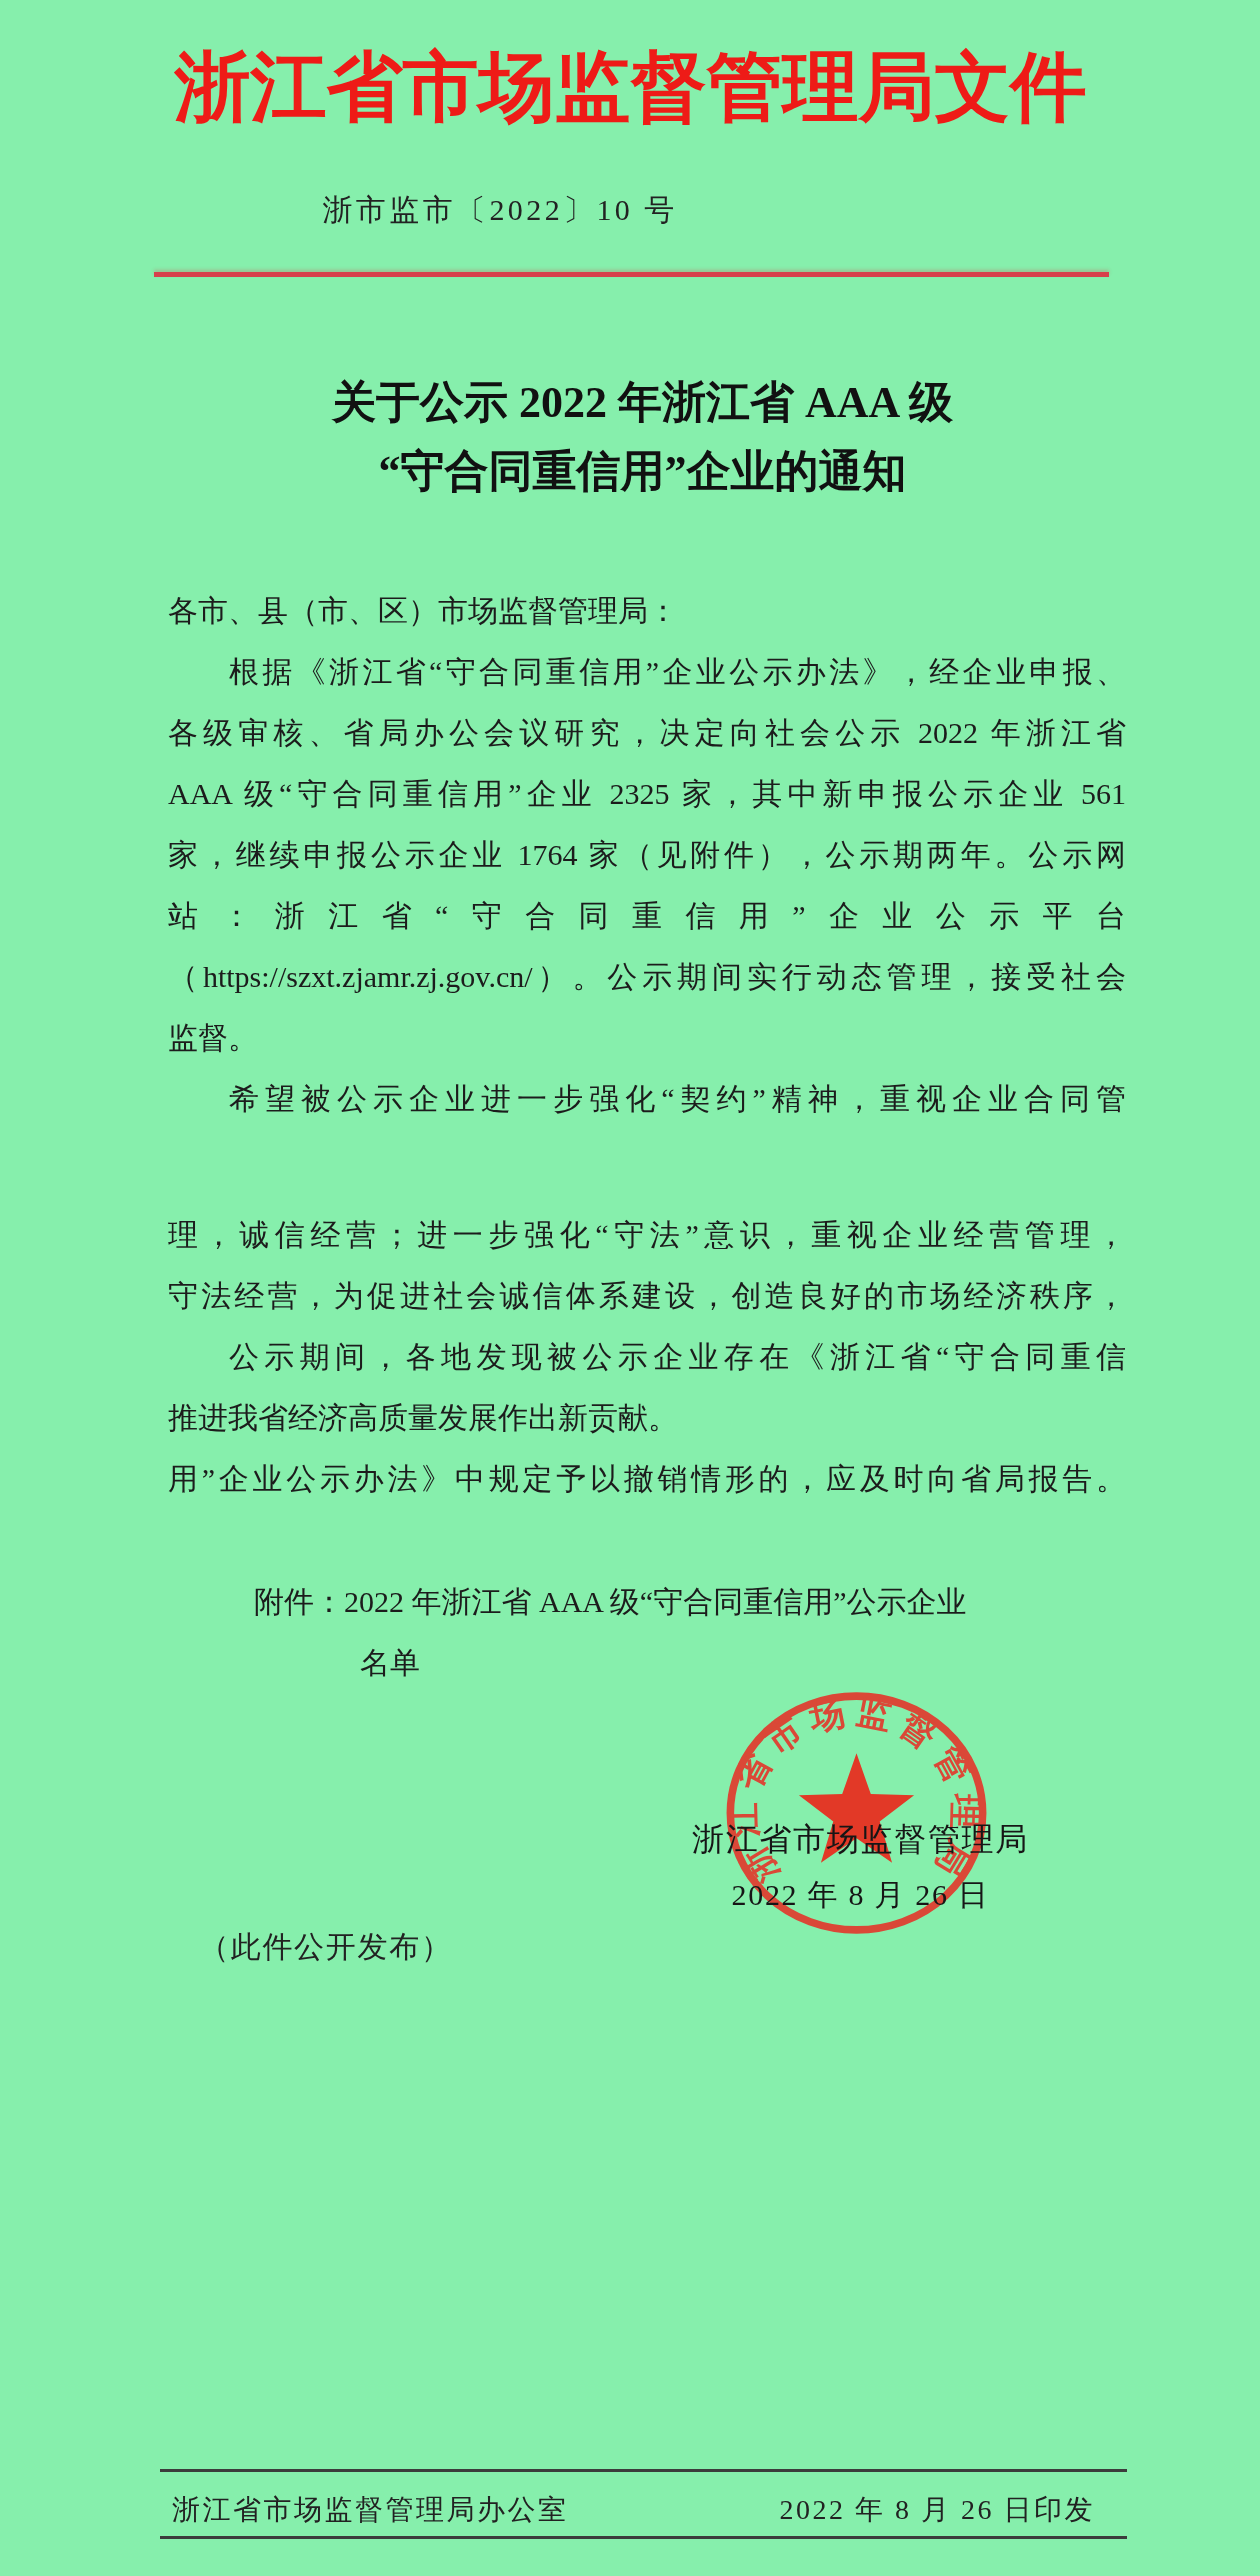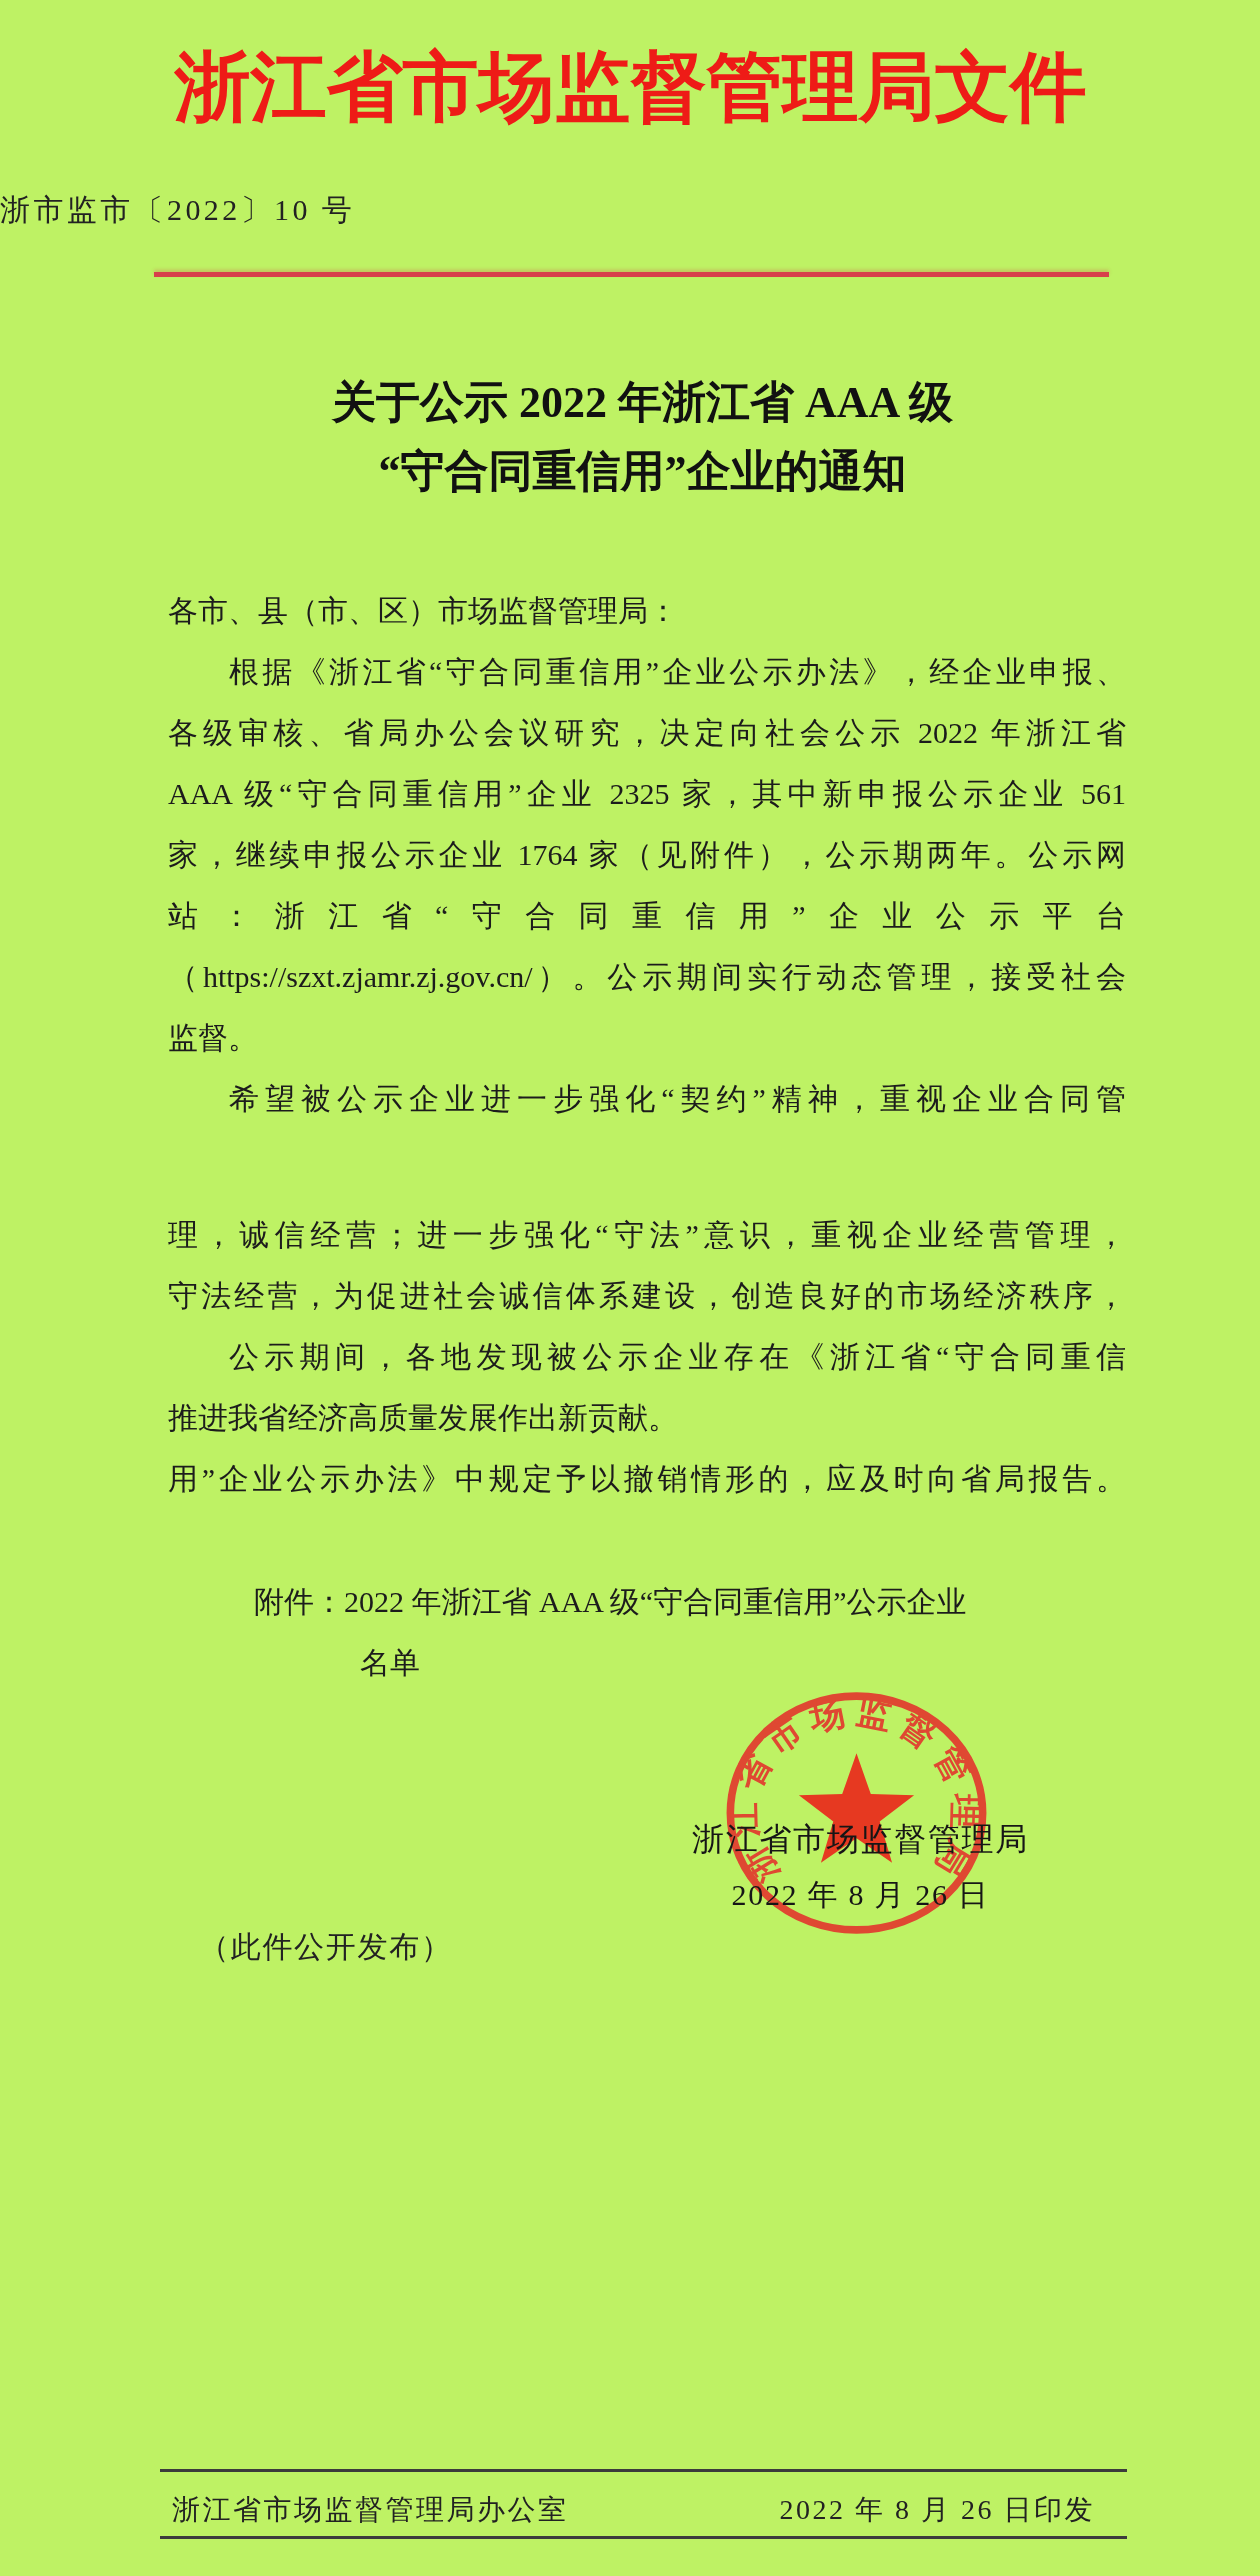--- a/index.html
+++ b/index.html
@@ -1,25 +1,25 @@
 <!DOCTYPE html>
 <html style="font-size:13.4px"><head>
 <meta charset="utf-8">
 <style>
   html,body{margin:0;padding:0;background:#ffffff;}
   .page{
-    position:relative;width:1261px;height:2576px;background:#bef264;
+    position:relative;width:1261px;height:2576px;background:#86efac;
     font-family:"Liberation Serif","DejaVu Serif",serif;color:#1a1a1a;overflow:hidden;
   }
   .org-title{
     position:absolute;top:37px;left:0;width:1261px;text-align:center;
     font-size:76px;font-weight:bold;color:#ee1b17;letter-spacing:0px;white-space:nowrap;
   }
   .doc-number{
-    position:absolute;top:190px;left:0;width:1000px;text-align:left;
+    position:absolute;top:190px;left:0;width:1000px;text-align:center;
     font-size:30px;color:#222;letter-spacing:3.4px;white-space:nowrap;
   }
   .red-rule{
     position:absolute;top:272px;left:154px;width:955px;height:5px;
     background:#d7404b;box-shadow:0 -2.5px 3.4px rgba(215,64,75,.25);
   }
   .doc-title{position:absolute;top:368px;left:12px;width:1261px;text-align:center;
     font-weight:bold;font-size:44px;line-height:69px;color:#111;}
   .body-block{position:absolute;top:580px;left:168px;width:958px;font-size:30px;color:#1c1c1c;}
   .bline{height:61px;line-height:61px;white-space:nowrap;}

